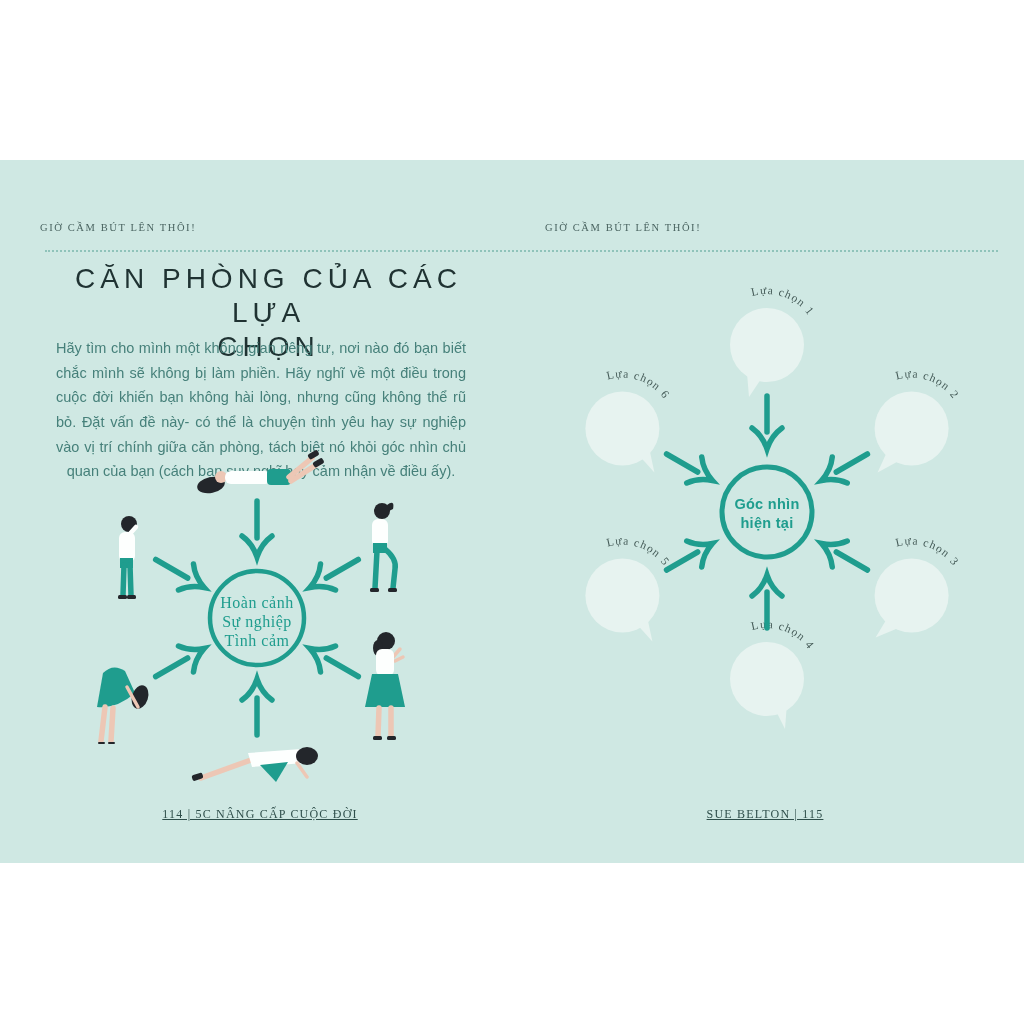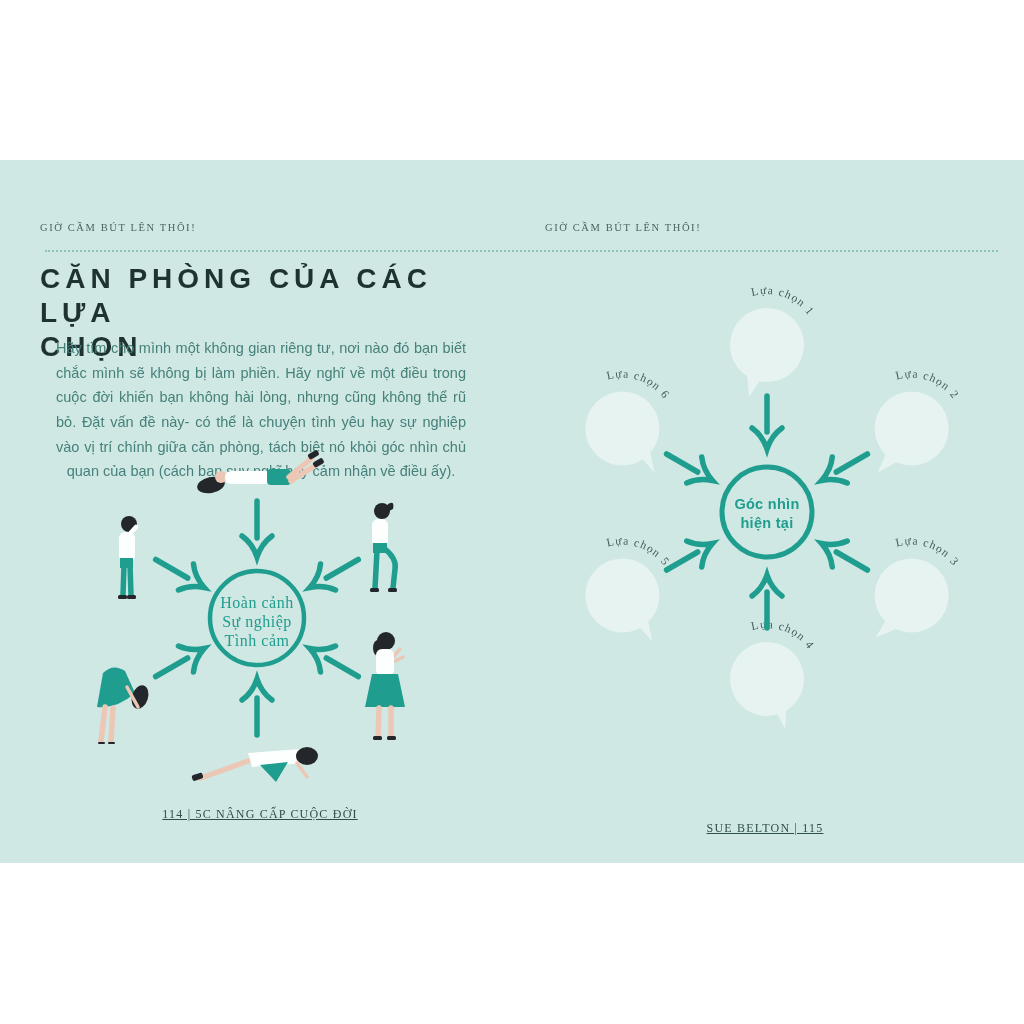--- a/index.html
+++ b/index.html
@@ -5,30 +5,30 @@
   html,body{margin:0;padding:0;background:#ffffff;}
   .canvas{position:relative;width:1024px;height:1024px;background:#ffffff;overflow:hidden;
           font-family:"Liberation Sans",sans-serif;}
   .band{position:absolute;left:0;top:160px;width:1024px;height:703px;background:var(--band);}
   .running-head{position:absolute;top:222px;font-family:"Liberation Serif",serif;
                 font-size:10.5px;letter-spacing:1.6px;color:var(--muted);}
   .rh-left{left:40px;width:440px;}
   .rh-right{left:545px;width:440px;}
   .dotted-rule{position:absolute;top:250px;left:45px;right:26px;height:0;
                border-top:2px dotted var(--rule);}
-  .title{position:absolute;top:262px;left:40px;width:445px;text-align:left;
+  .title{position:absolute;top:262px;left:46px;width:445px;text-align:center;
          font-family:"Liberation Sans",sans-serif;font-size:28px;line-height:1.22;
-         letter-spacing:5px;color:var(--ink);font-weight:700;}
+         letter-spacing:5px;color:var(--ink);font-weight:400;}
   .body-text{position:absolute;top:336px;left:56px;width:410px;
              font-size:14.5px;line-height:1.70;color:var(--body-text);
              text-align:justify;text-align-last:center;}
   .footer{position:absolute;top:807px;font-family:"Liberation Serif",serif;
           font-size:12px;letter-spacing:1.2px;color:var(--footer-text);text-align:center;text-decoration:underline;}
   .ft-left{left:40px;width:440px;}
-  .ft-right{left:545px;width:440px;margin-top:14px;}
+  .ft-right{left:545px;width:440px;}
   svg{overflow:visible;}
   .diagram{position:absolute;}
   .dg-left{left:55px;top:445px;}
   .dg-right{left:575px;top:283px;}
   .ring{fill:none;stroke:var(--accent);}
   .arrow line,.arrow path{stroke:var(--accent);stroke-width:5.5;fill:none;stroke-linecap:round;}
   .bubble{fill:var(--bubble);}
   .bubble-label{font-family:"Liberation Serif",serif;font-size:11.5px;
                 letter-spacing:1.2px;fill:var(--label);}
   .circle-text-serif{font-family:"Liberation Serif",serif;font-size:16px;fill:var(--accent);

